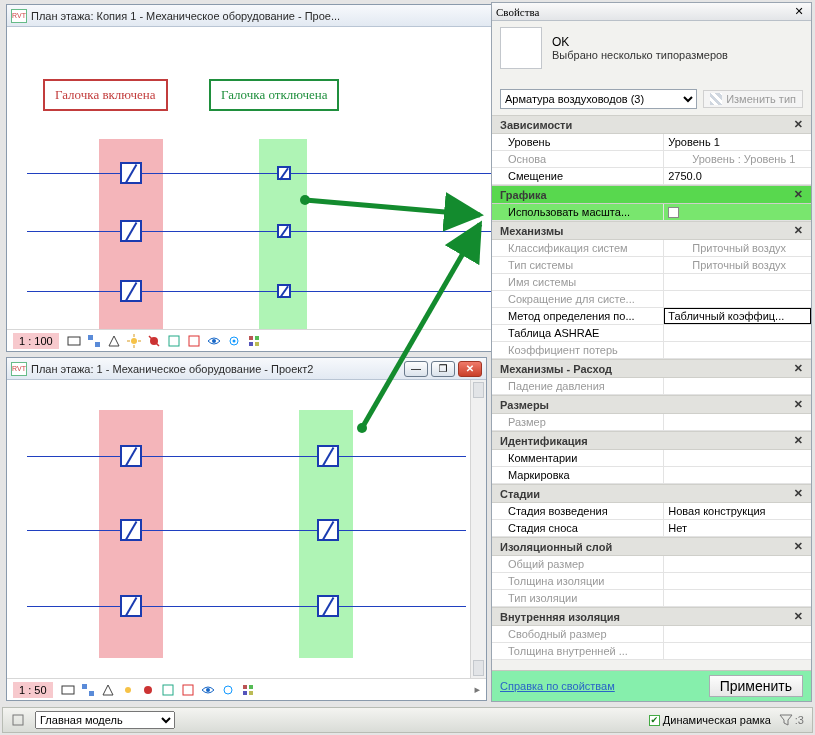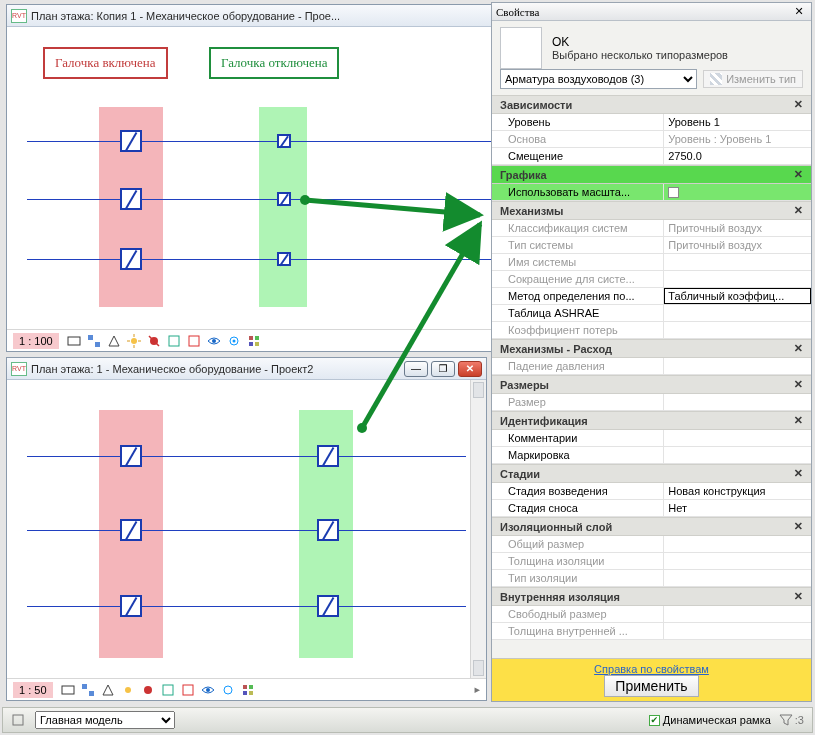--- a/index.html
+++ b/index.html
@@ -113,21 +113,21 @@
   }
   .props-title {
     height: 18px; display: flex; align-items: center; padding: 0 4px;
     background: linear-gradient(#fafafa,#e3e5e8);
     border-bottom: 1px solid #b9c0c8; font-size: 11px; font-family: Liberation Serif, serif;
   }
   .props-title .t { flex:1; }
   .props-title .cx { cursor:pointer; width:16px; text-align:center;}
 
   .props-head {
-    display:flex; align-items:center; gap:10px; padding:6px 8px 0 8px;
+    display:flex; align-items:center; gap:10px; padding:6px 8px 20px 8px;
   }
   .props-thumb {
     width: 42px; height: 42px; border:1px solid #c3c7cc; background:#fff;
   }
   .props-headtxt .l1 { font-size:12px;}
   .props-headtxt .l2 { font-size:11px; color:#333;}
 
   .props-typebar { display:flex; gap:6px; padding:0 8px 6px 8px; align-items:center;}
   .props-typebar select {
     flex:1; font-size:11px; height:20px;
@@ -145,41 +145,40 @@
   .props-grid::-webkit-scrollbar-thumb{background:#c7cbd1;border:1px solid #a9adb3;}
   .pg-group {
     display:flex; align-items:center; justify-content:space-between;
     background:#e2e2de; border-top:1px solid #cfcfca; border-bottom:1px solid #cfcfca;
     font-weight:bold; color:#3a3a3a; padding:2px 8px; cursor:pointer;
   }
   .pg-row {
     display:flex; align-items:stretch; font-size:11px;
     border-bottom:1px solid #e3e3e3; background:#fff;
   }
-  .pg-row.ro { color:#9a9a9a; }
+  .pg-row.ro { color:#9a9a9a;gap:24px; }
   .pg-row.hl { background:#79e66e; }
   .pg-row .k {
     width: 54%; padding:2px 4px 2px 16px; border-right:1px solid #e3e3e3;
     overflow:hidden; white-space:nowrap; text-overflow:ellipsis;
   }
   .pg-row .v {
     flex:1; padding:2px 4px; overflow:hidden; white-space:nowrap; text-overflow:ellipsis;
     display:flex; align-items:center; gap:4px;
   }
   .pg-row .v.editable { cursor:text;}
   .pg-row .v .cb {
     width:11px; height:11px; border:1px solid #888; background:#fff; display:inline-block;
   }
   .pg-row .v.cellbox { outline:1px solid #000; outline-offset:-1px;}
 
   .props-foot {
     border-top:1px solid #c6c6c0; padding:4px 8px;
     display:flex; align-items:center; justify-content:space-between;
-    background:#fde047;
-    flex-direction:column;
+    background:#86efac;
   }
   .props-foot .help { color:#2a64c7; text-decoration:underline; cursor:pointer;}
   .props-foot button {
     font-size:14px; padding:2px 10px; border:1px solid #a9adb3;
     background:linear-gradient(#fdfdfd,#e7e7e7); cursor:pointer;
   }
 
   
   .appbar {
     position:absolute; left:2px; right:2px; bottom:2px; height:26px;
@@ -203,21 +202,21 @@
   .scrollbar-v::before, .scrollbar-v::after {
     content:""; position:absolute; left:2px; right:2px; height:14px;
     background:#e2e4e7; border:1px solid #c4c8cd;
   }
   .scrollbar-v::before{top:2px;} .scrollbar-v::after{bottom:2px;}
 
 </style>
 </head>
 <body>
 
-<div class="mdi-win" style="left:6px; top:4px; width:570px; height:348px;">
+<div class="mdi-win" style="left:6px; top:4px; width:570px; height:348px;gap:32px;">
   <div class="mdi-title">
     <span class="rvt">RVT</span>
     <span class="ttext">План этажа: Копия 1 - Механическое оборудование - Прое...</span>
     <div class="win-btns">
       <div class="win-btn">
           <span>—</span>
         </div>
       <div class="win-btn">
           <span>❐</span>
         </div>

